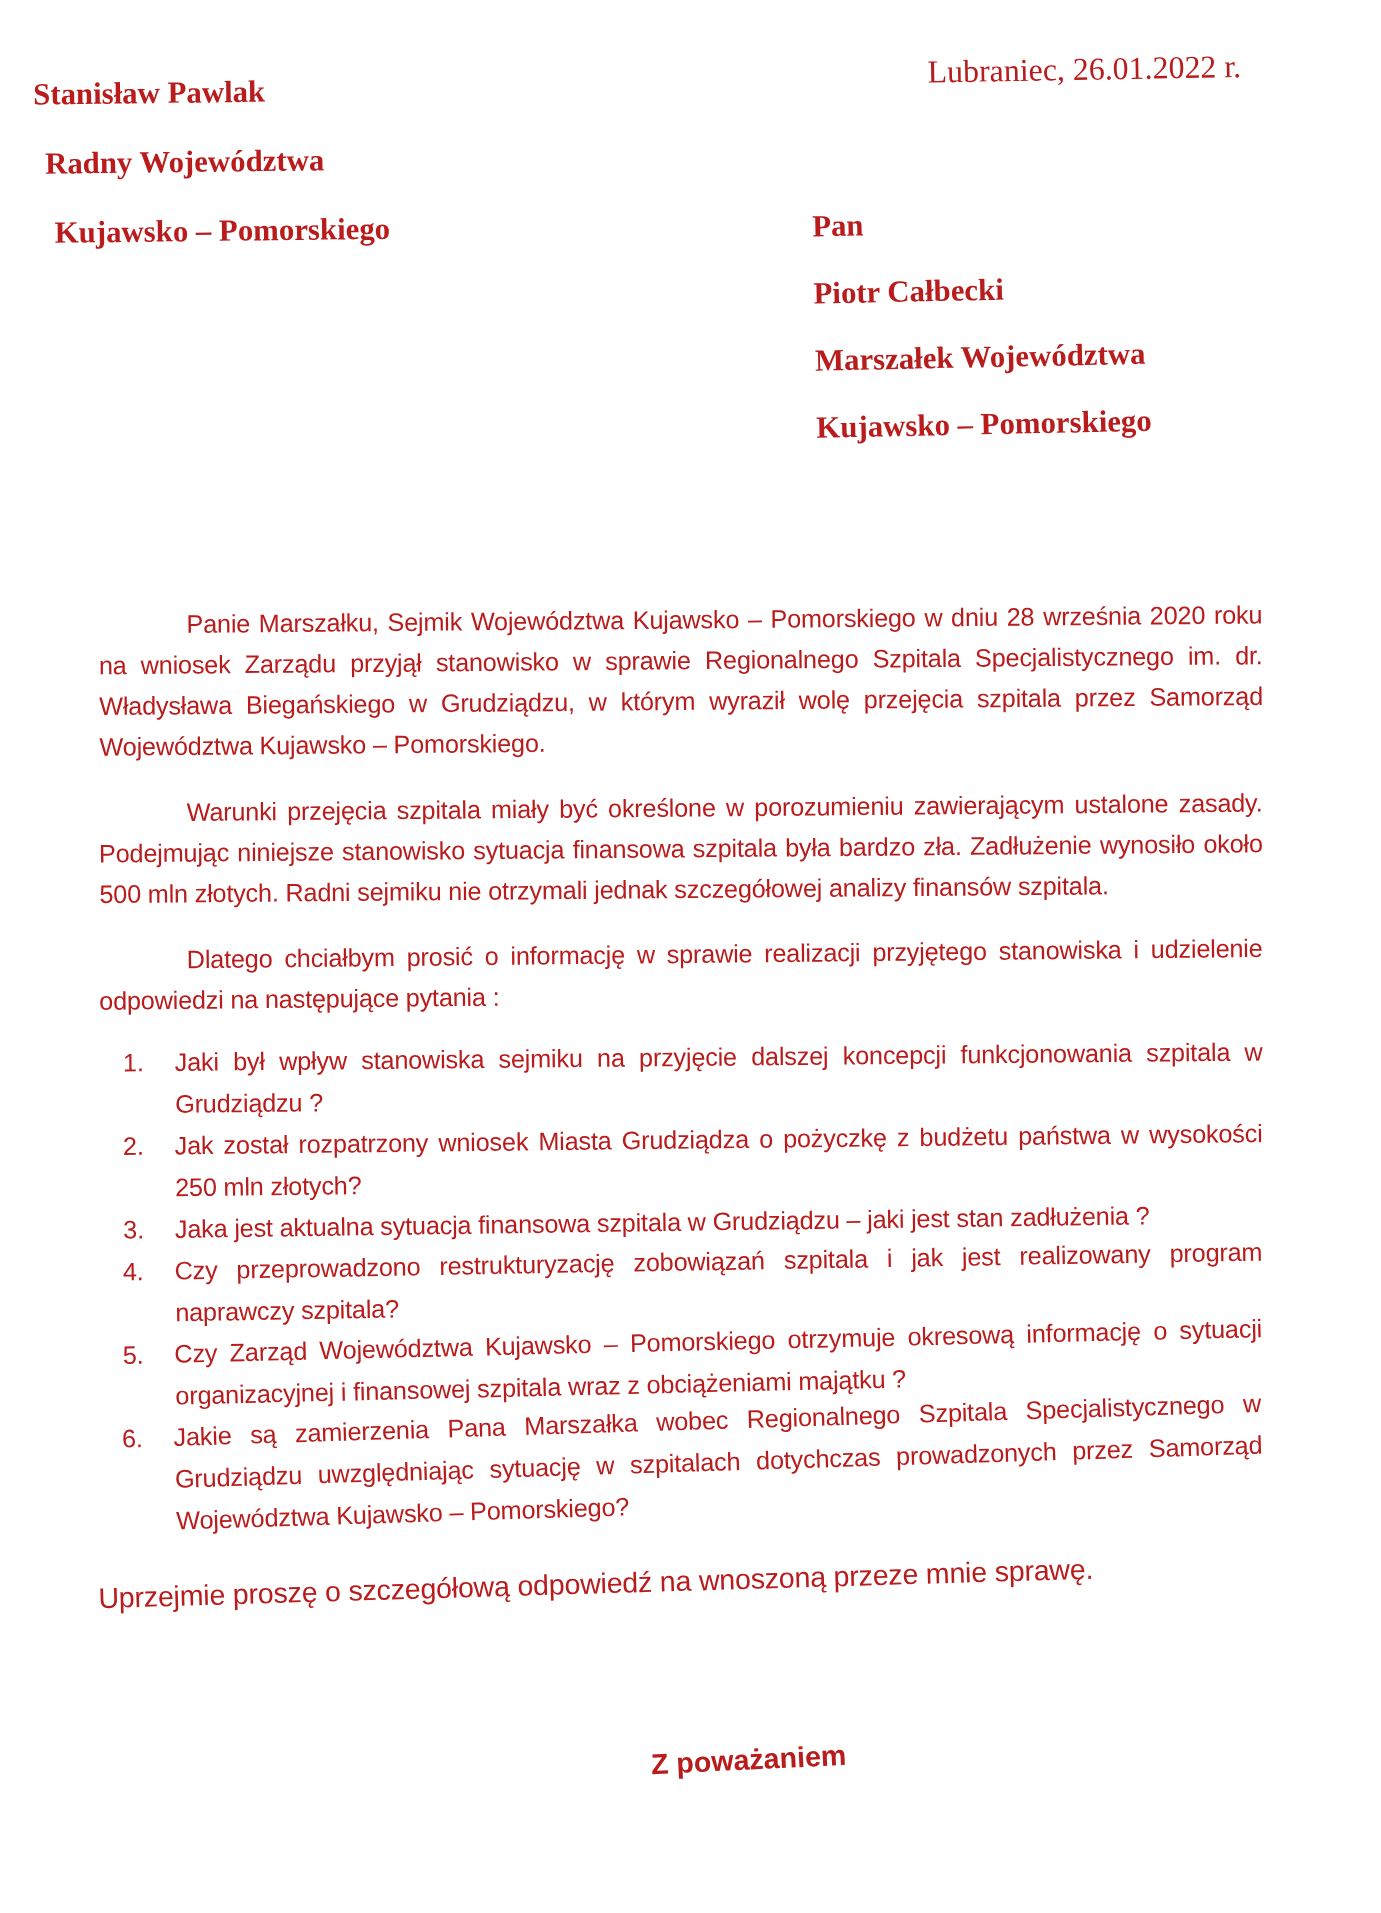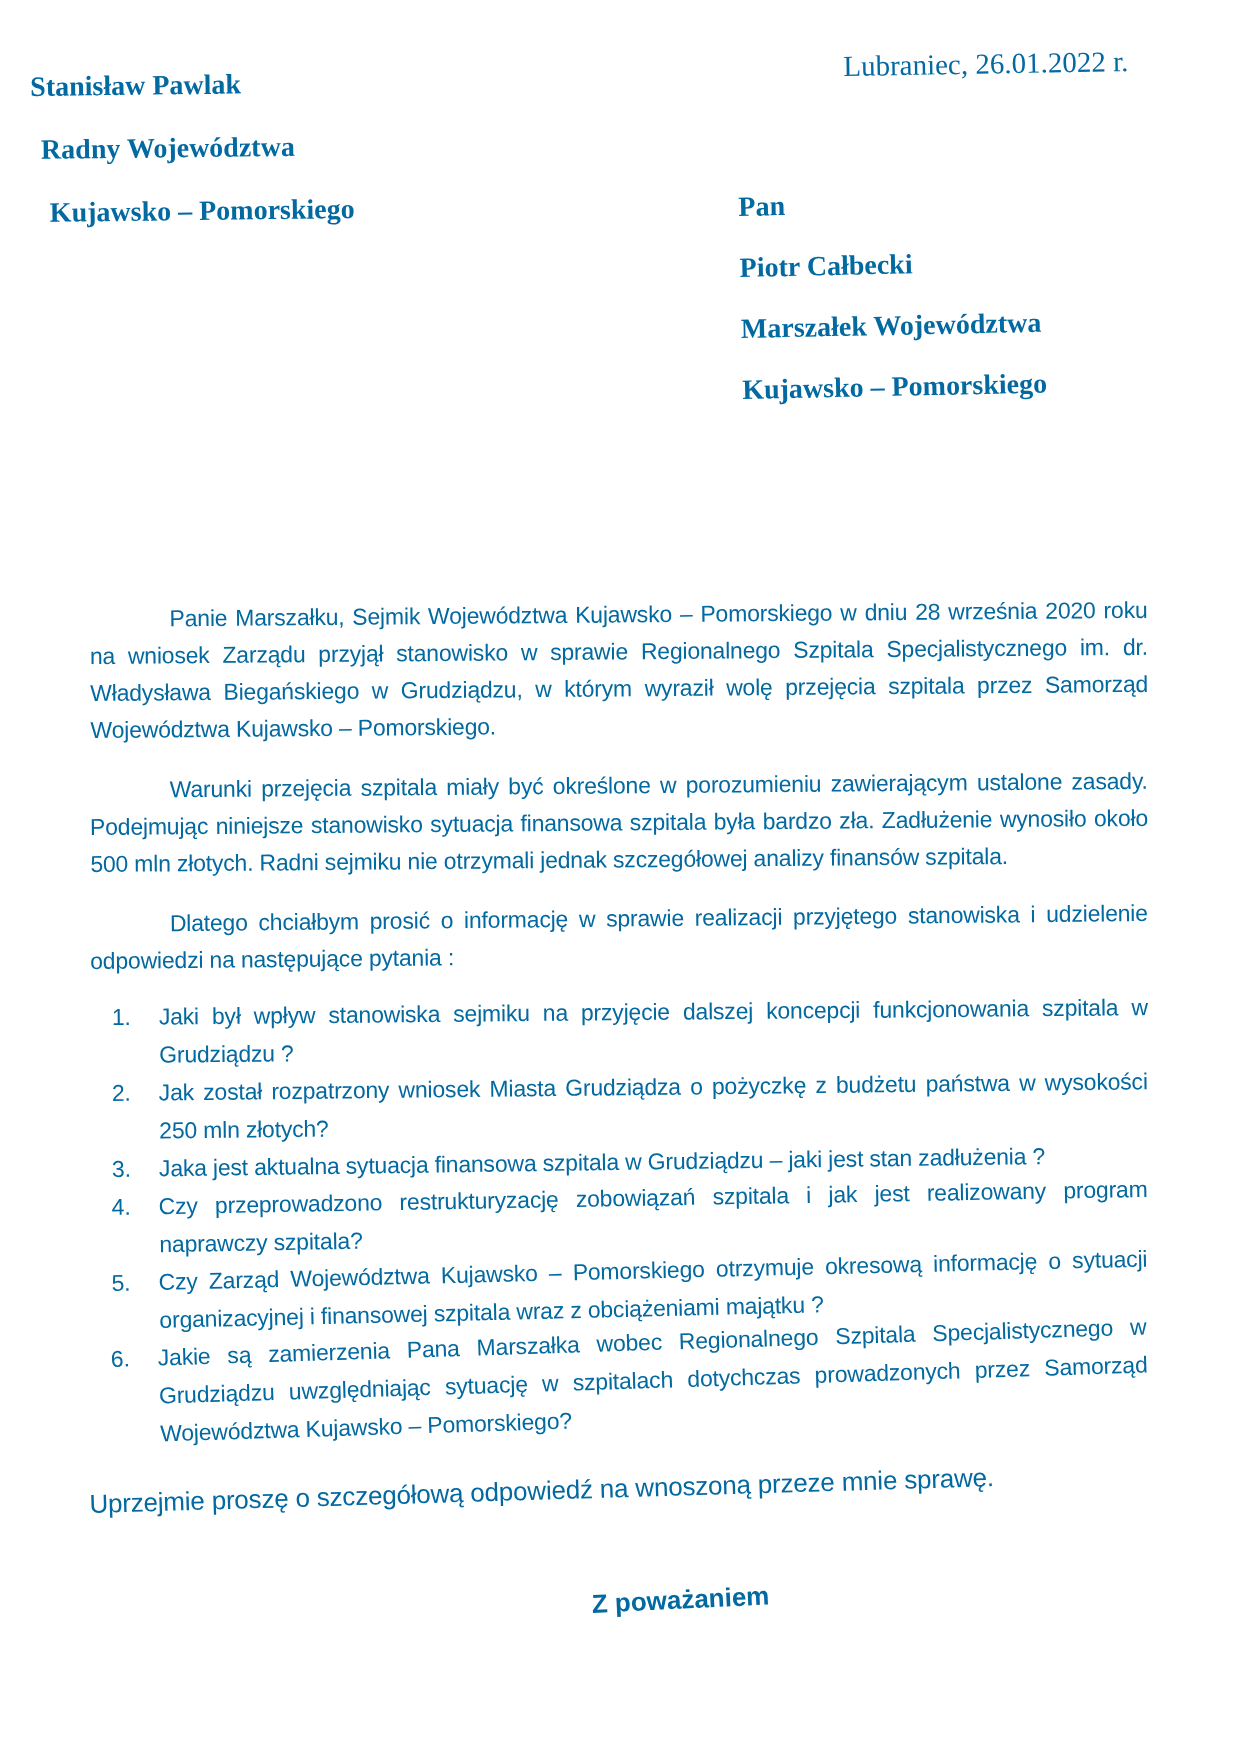--- a/index.html
+++ b/index.html
@@ -6,21 +6,21 @@
   html, body {
     margin: 0;
     padding: 0;
     background: #ffffff;
   }
   .page {
     position: relative;
     width: 1255px;
     height: 1635px;
     background: #ffffff;
-    color: #0369a1;
+    color: #b91c1c;
     font-family: "Liberation Sans", sans-serif;
     overflow: hidden;
   }
   .serif { font-family: "Liberation Serif", serif; }
 
   
   .sender {
     position: absolute;
     left: 30px;
     top: 70px;
@@ -55,21 +55,21 @@
     line-height: 34px;
     transform: rotate(-1.2deg);
     transform-origin: left top;
   }
   .recipient .line { margin-bottom: 27px; white-space: nowrap; }
 
   
   .main {
     position: absolute;
     left: 90px;
-    top: 601px;
+    top: 550px;
     width: 1058px;
     font-size: 23px;
     line-height: 37px;
     letter-spacing: -0.2px;
   }
   .main p {
     margin: 0 0 23px 0;
     text-indent: 80px;
     text-align: justify;
     transform-origin: left center;

